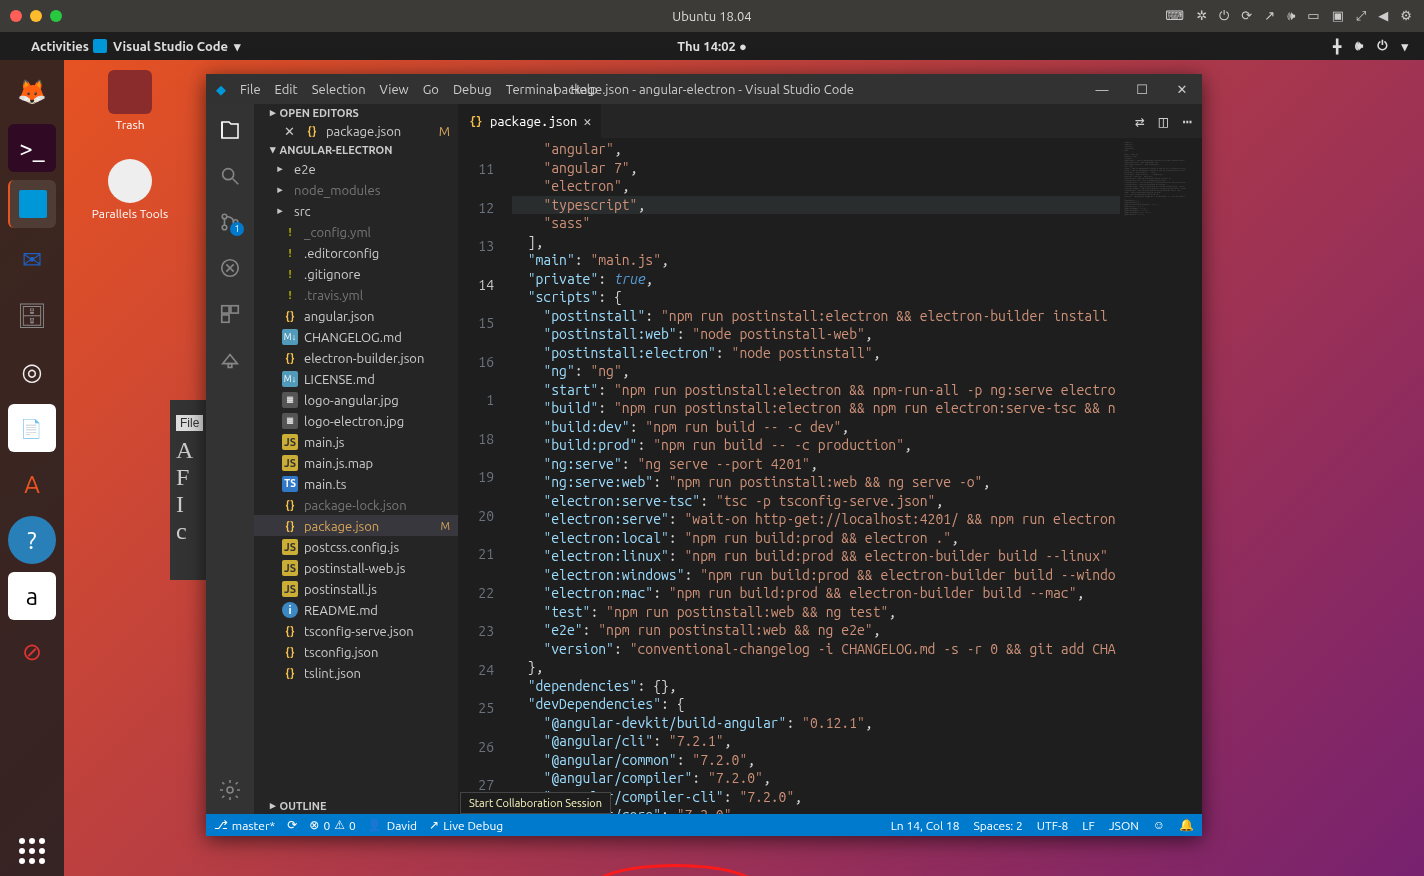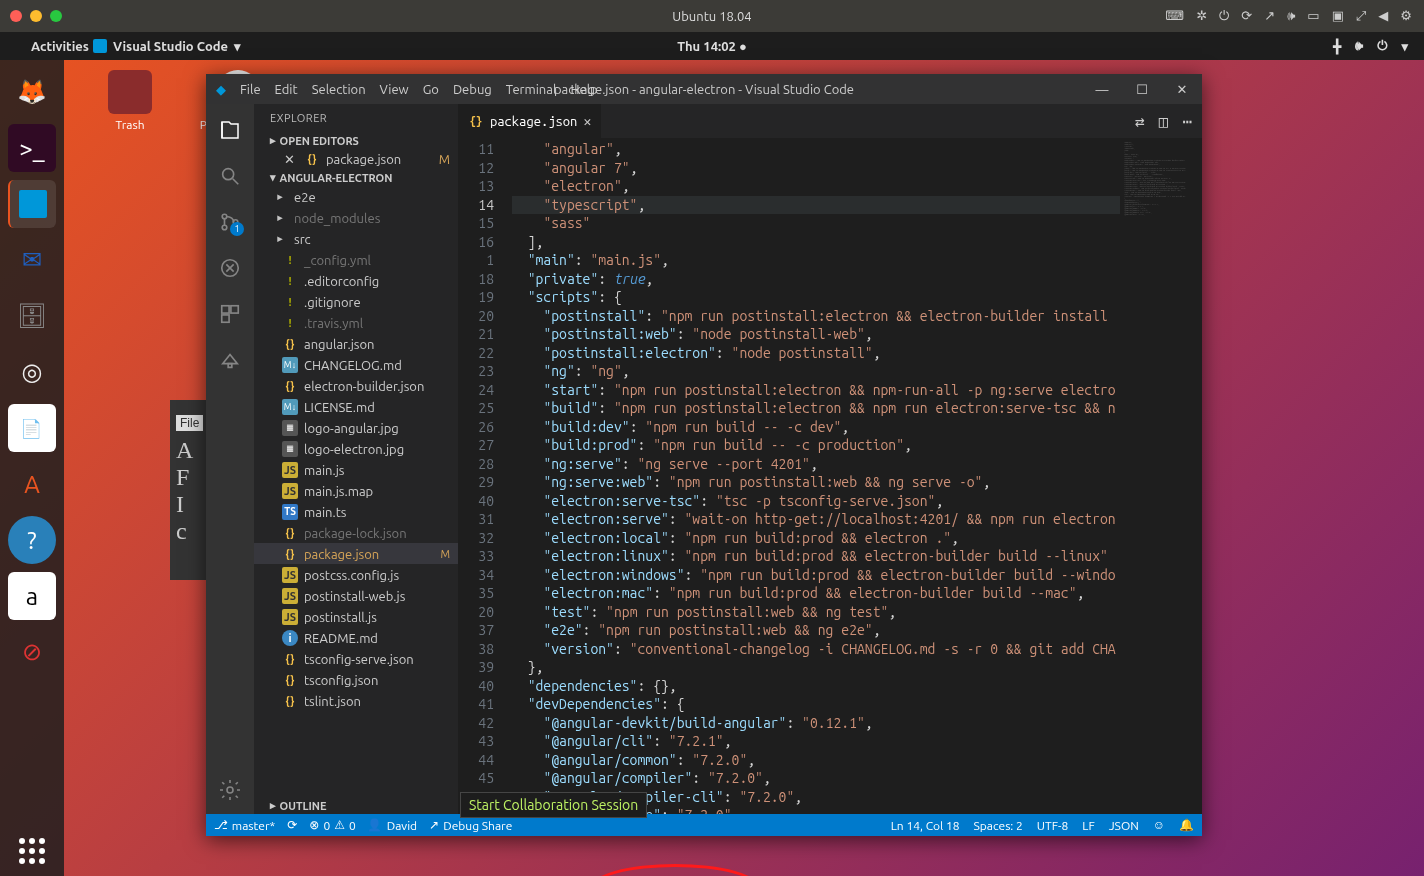--- a/index.html
+++ b/index.html
@@ -25,21 +25,21 @@
 .desktop { position: absolute; top: 60px; left: 0; right: 0; bottom: 0; background: linear-gradient(135deg, #E95420 0%, #77216F 100%); }
 
 
 .dock { position: absolute; left: 0; top: 60px; bottom: 0; width: 64px; background: rgba(30,30,30,0.85); display: flex; flex-direction: column; align-items: center; padding-top: 8px; gap: 8px; }
 .dock-item { width: 48px; height: 48px; border-radius: 6px; display: flex; align-items: center; justify-content: center; font-size: 24px; color: #fff; cursor: pointer; }
 .dock-item.active { background: rgba(255,255,255,0.1); border-left: 2px solid #E95420; }
 .dock-grid { margin-top: auto; margin-bottom: 12px; display: grid; grid-template-columns: repeat(3,6px); grid-template-rows: repeat(3,6px); gap: 4px; }
 .dock-grid span { background: #fff; border-radius: 50%; }
 
 
-.desk-icons { position: absolute; left: 90px; top: 70px; display: flex; flex-direction: row; gap: 28px; }
+.desk-icons { position: absolute; left: 90px; top: 70px; display: flex; flex-direction: column; gap: 28px; }
 .desk-icon { width: 80px; text-align: center; color: #fff; font-size: 12px; cursor: pointer; }
 .di-trash { width: 44px; height: 44px; background: #8a2c2c; border-radius: 6px; margin: 0 auto 4px; }
 .di-disc { width: 44px; height: 44px; background: #eee; border-radius: 50%; margin: 0 auto 4px; }
 
 
 .bgwin { position: absolute; left: 170px; top: 400px; width: 60px; height: 180px; background: #333; color: #ccc; font-family: serif; font-size: 24px; padding: 6px; }
 .bgwin .tab { background: #ddd; color: #333; font-size: 12px; font-family: sans-serif; padding: 1px 4px; display: inline-block; margin-bottom: 6px; }
 
 
 .vscode { position: absolute; left: 206px; top: 74px; width: 996px; background: #252526; box-shadow: 0 4px 20px rgba(0,0,0,0.6); font-family: 'Segoe UI', Ubuntu, sans-serif; }
@@ -84,40 +84,40 @@
 .fi-folder { color: #c5c5c5; }
 
 
 .editor { flex: 1; display: flex; flex-direction: column; background: #1e1e1e; font-family: 'Ubuntu Mono', Menlo, Consolas, monospace; position: relative; }
 .tabbar { height: 34px; background: #252526; display: flex; align-items: stretch; }
 .tab { background: #1e1e1e; padding: 0 10px; display: flex; align-items: center; gap: 6px; font-size: 13px; color: #fff; cursor: pointer; }
 .tab .x { color: #ccc; cursor: pointer; }
 .tab-actions { margin-left: auto; display: flex; align-items: center; gap: 14px; padding-right: 10px; color: #ccc; }
 .code-area { flex: 1; display: flex; overflow: hidden; font-size: 14px; line-height: 18.5px; position: relative; }
 .gutter { width: 54px; text-align: right; color: #6a737d; padding-right: 18px; padding-top: 2px; }
-.gutter .ln { height: 18.5px; }
+.gutter .ln { height: 18.5px; margin-top: 20px; }
 .gutter .ln.active { color: #c6c6c6; }
 .gutter .ln.mod { border-left: 2px solid #3794ff; margin-left:-2px; }
 .code { flex: 1; color: #d4d4d4; padding-top: 2px; white-space: pre; overflow: hidden; }
 .code .row { height: 18.5px; }
 .code .row.active { background: #2a2d2e; }
 .minimap { width: 82px; background: #1e1e1e; padding: 4px; opacity: 0.6; font-size: 1.5px; line-height: 2px; color:#888; overflow:hidden; }
 
 
 .k { color: #ce9178; } 
 .p { color: #9cdcfe; } 
 .c { color: #569cd6; font-style: italic; }
 
 
 .statusbar { height: 22px; background: #007acc; color: #fff; display: flex; align-items: center; font-size: 12px; padding: 0 8px; gap: 12px; }
 .sb-group { display: flex; align-items: center; gap: 4px; cursor: pointer; }
 .statusbar .right { margin-left: auto; display: flex; gap: 14px; }
 
 
-.tooltip { position: absolute; background: #1d1d1d; color: #bef264; padding: 4px 8px; font-size: 14px; border: 1px solid #454545; z-index: 10; white-space: nowrap; }
+.tooltip { position: absolute; background: #1d1d1d; color: #fef9c3; padding: 4px 8px; font-size: 11px; border: 1px solid #454545; z-index: 10; white-space: nowrap; }
 
 
 .annot { position: absolute; border: 3px solid #ff1a1a; border-radius: 50%; pointer-events: none; z-index: 20; }
 
 svg { display: block; }
 </style>
 </head>
 <body>
 
 <div class="mac-bar">
@@ -276,21 +276,20 @@
         </div>
       <div class="ab ab-settings">
           <svg width="24" height="24" viewBox="0 0 24 24" fill="none" stroke="currentColor" stroke-width="1.6">
             <circle cx="12" cy="12" r="3"></circle>
             <path d="M12 2v3M12 19v3M4.2 4.2l2.1 2.1M17.7 17.7l2.1 2.1M2 12h3M19 12h3M4.2 19.8l2.1-2.1M17.7 6.3l2.1-2.1"></path>
           </svg>
         </div>
     </div>
 
     <div class="sidebar">
-      <div class="sb-title">EXPLORER</div>
       <div class="sb-section">▸ <span>OPEN EDITORS</span></div>
       <div class="sb-openfile">
         <span class="close">✕</span>
         <span class="fi fi-json">{}</span>
         <span>package.json</span>
         <span class="badge" style="margin-left:auto;color:#d7a558">M</span>
       </div>
       <div class="sb-section">▾ <span>ANGULAR-ELECTRON</span></div>
       <div class="sb-tree" id="tree">
           <div class="tree-item folder">
@@ -506,21 +505,21 @@
         <span>0</span> 
         <span>⚠</span>
         <span>0</span>
       </div>
     <div class="sb-group">
         <span>👤</span>
         <span>David</span>
       </div>
     <div class="sb-group">
         <span>↗</span>
-        <span>Debug Share</span>
+        <span>Live Debug</span>
       </div>
     <div class="right">
       <div class="sb-group">Ln 14, Col 18</div>
       <div class="sb-group">Spaces: 2</div>
       <div class="sb-group">UTF-8</div>
       <div class="sb-group">LF</div>
       <div class="sb-group">JSON</div>
       <div class="sb-group">☺</div>
       <div class="sb-group">🔔</div>
     </div>

